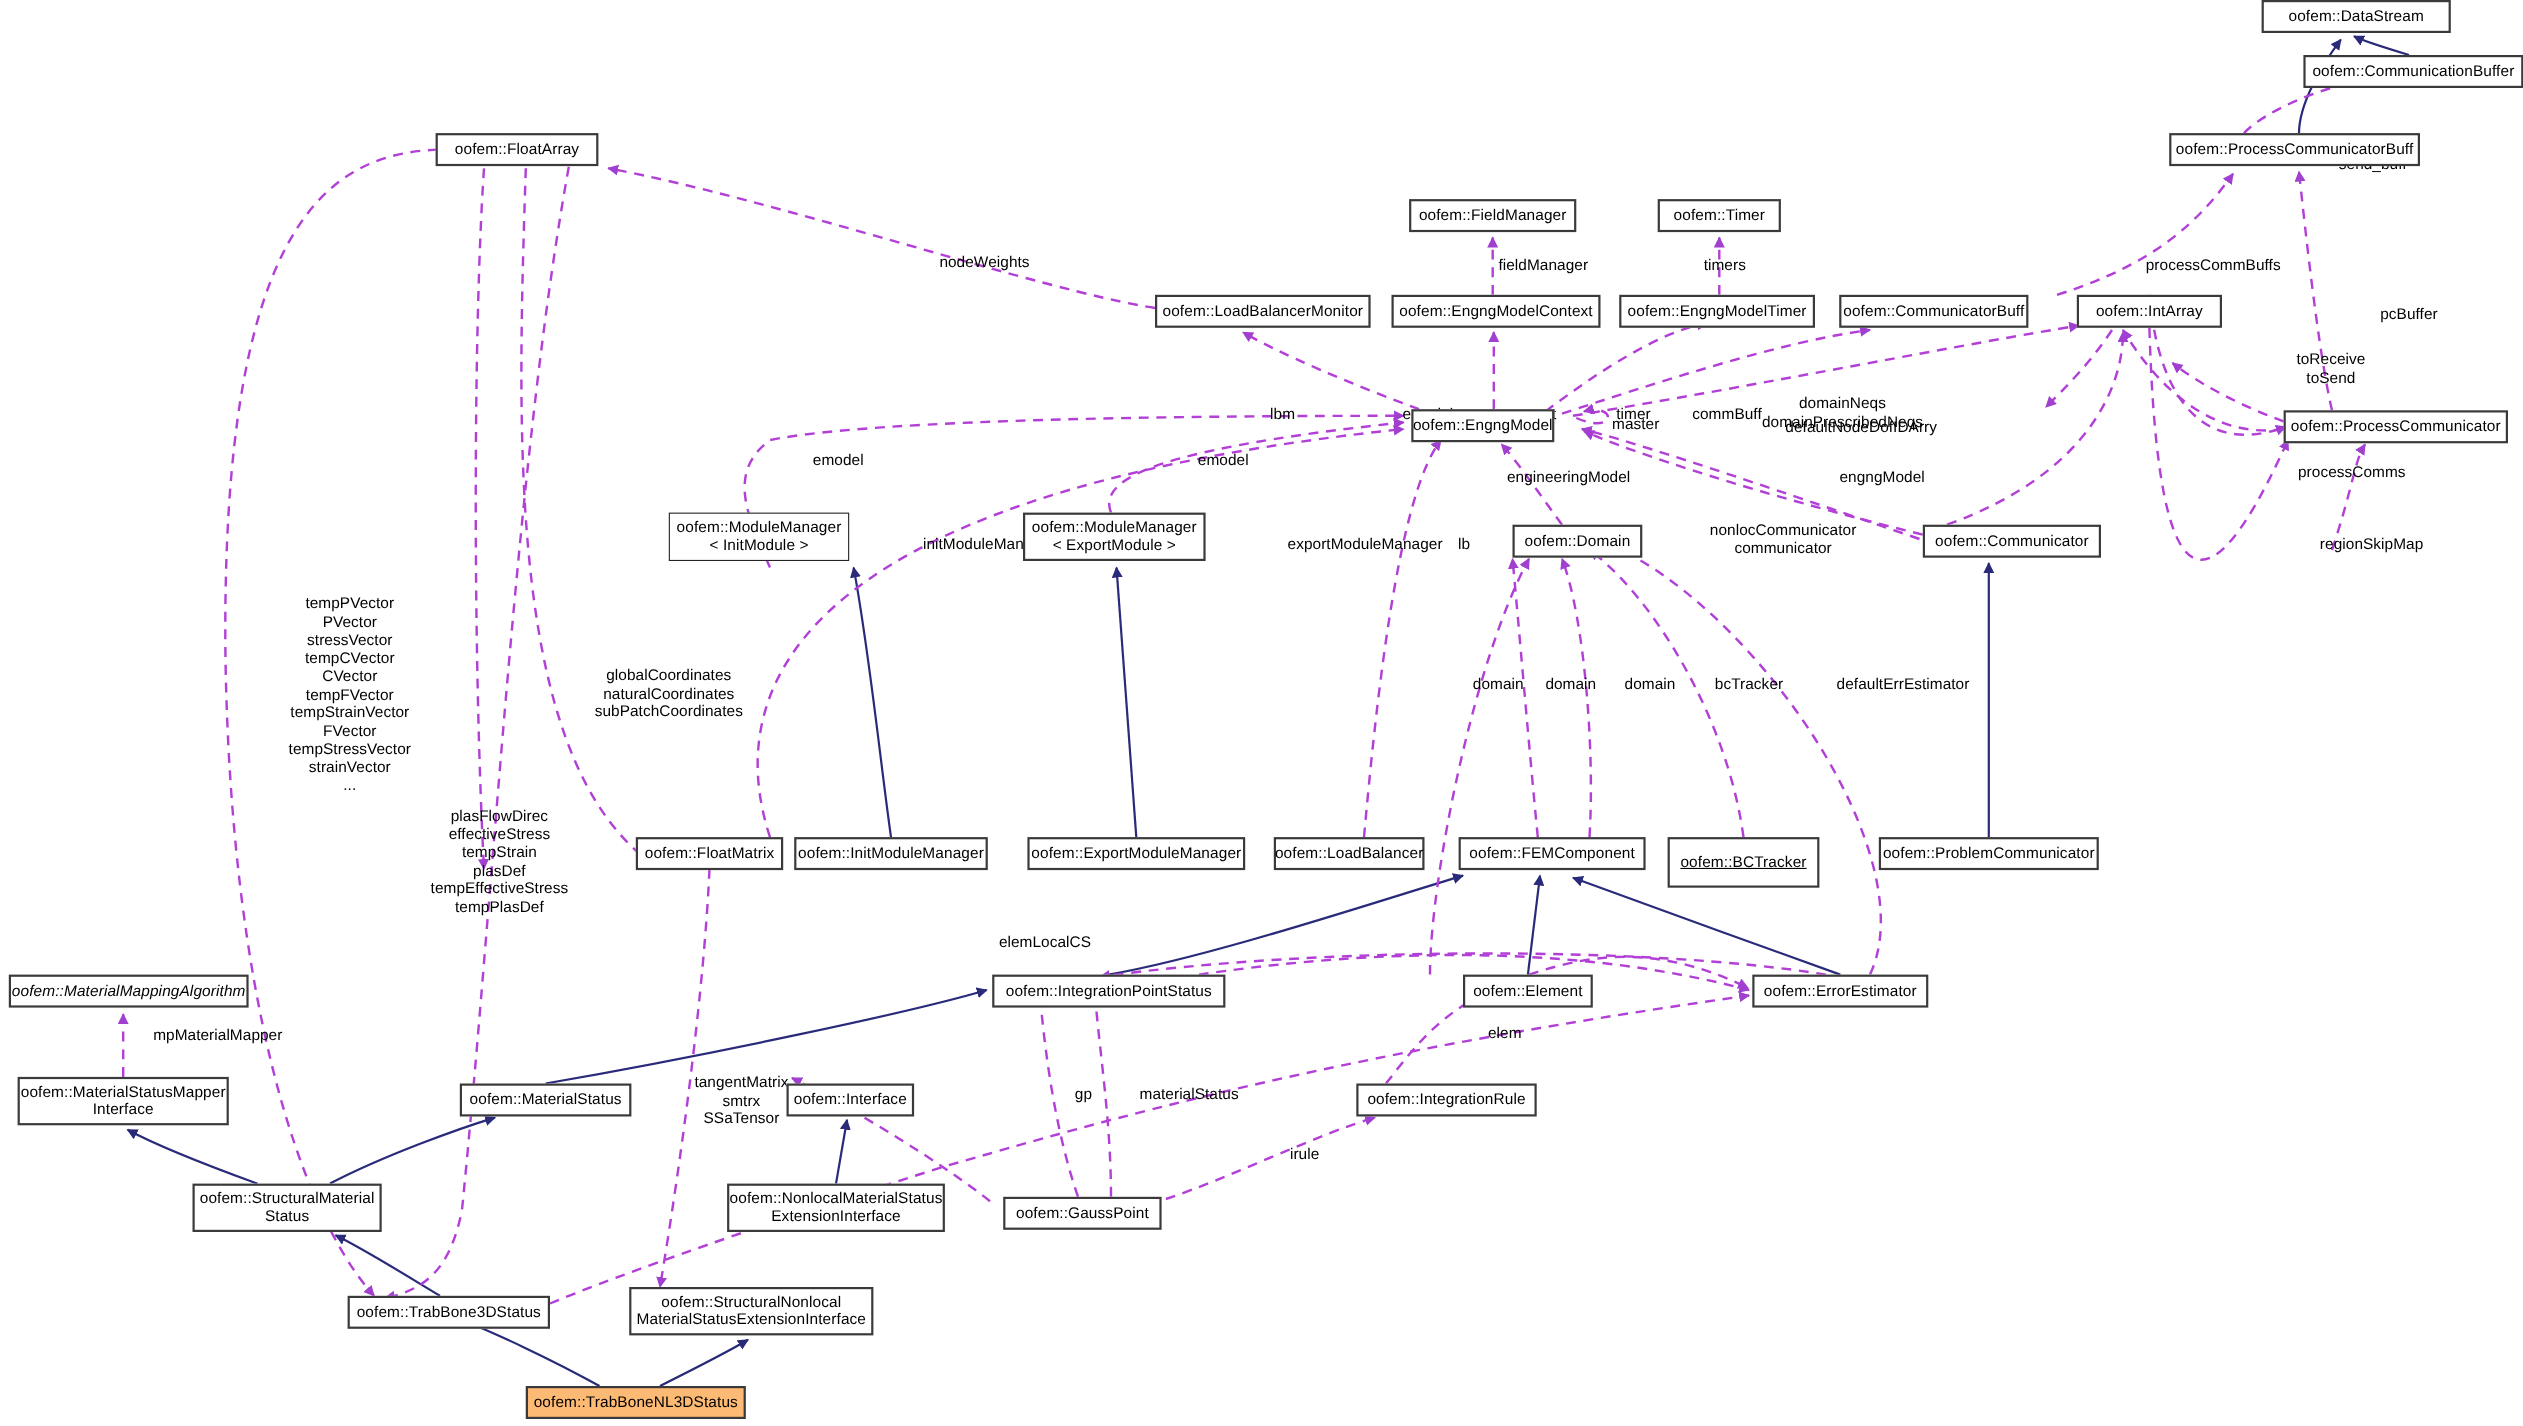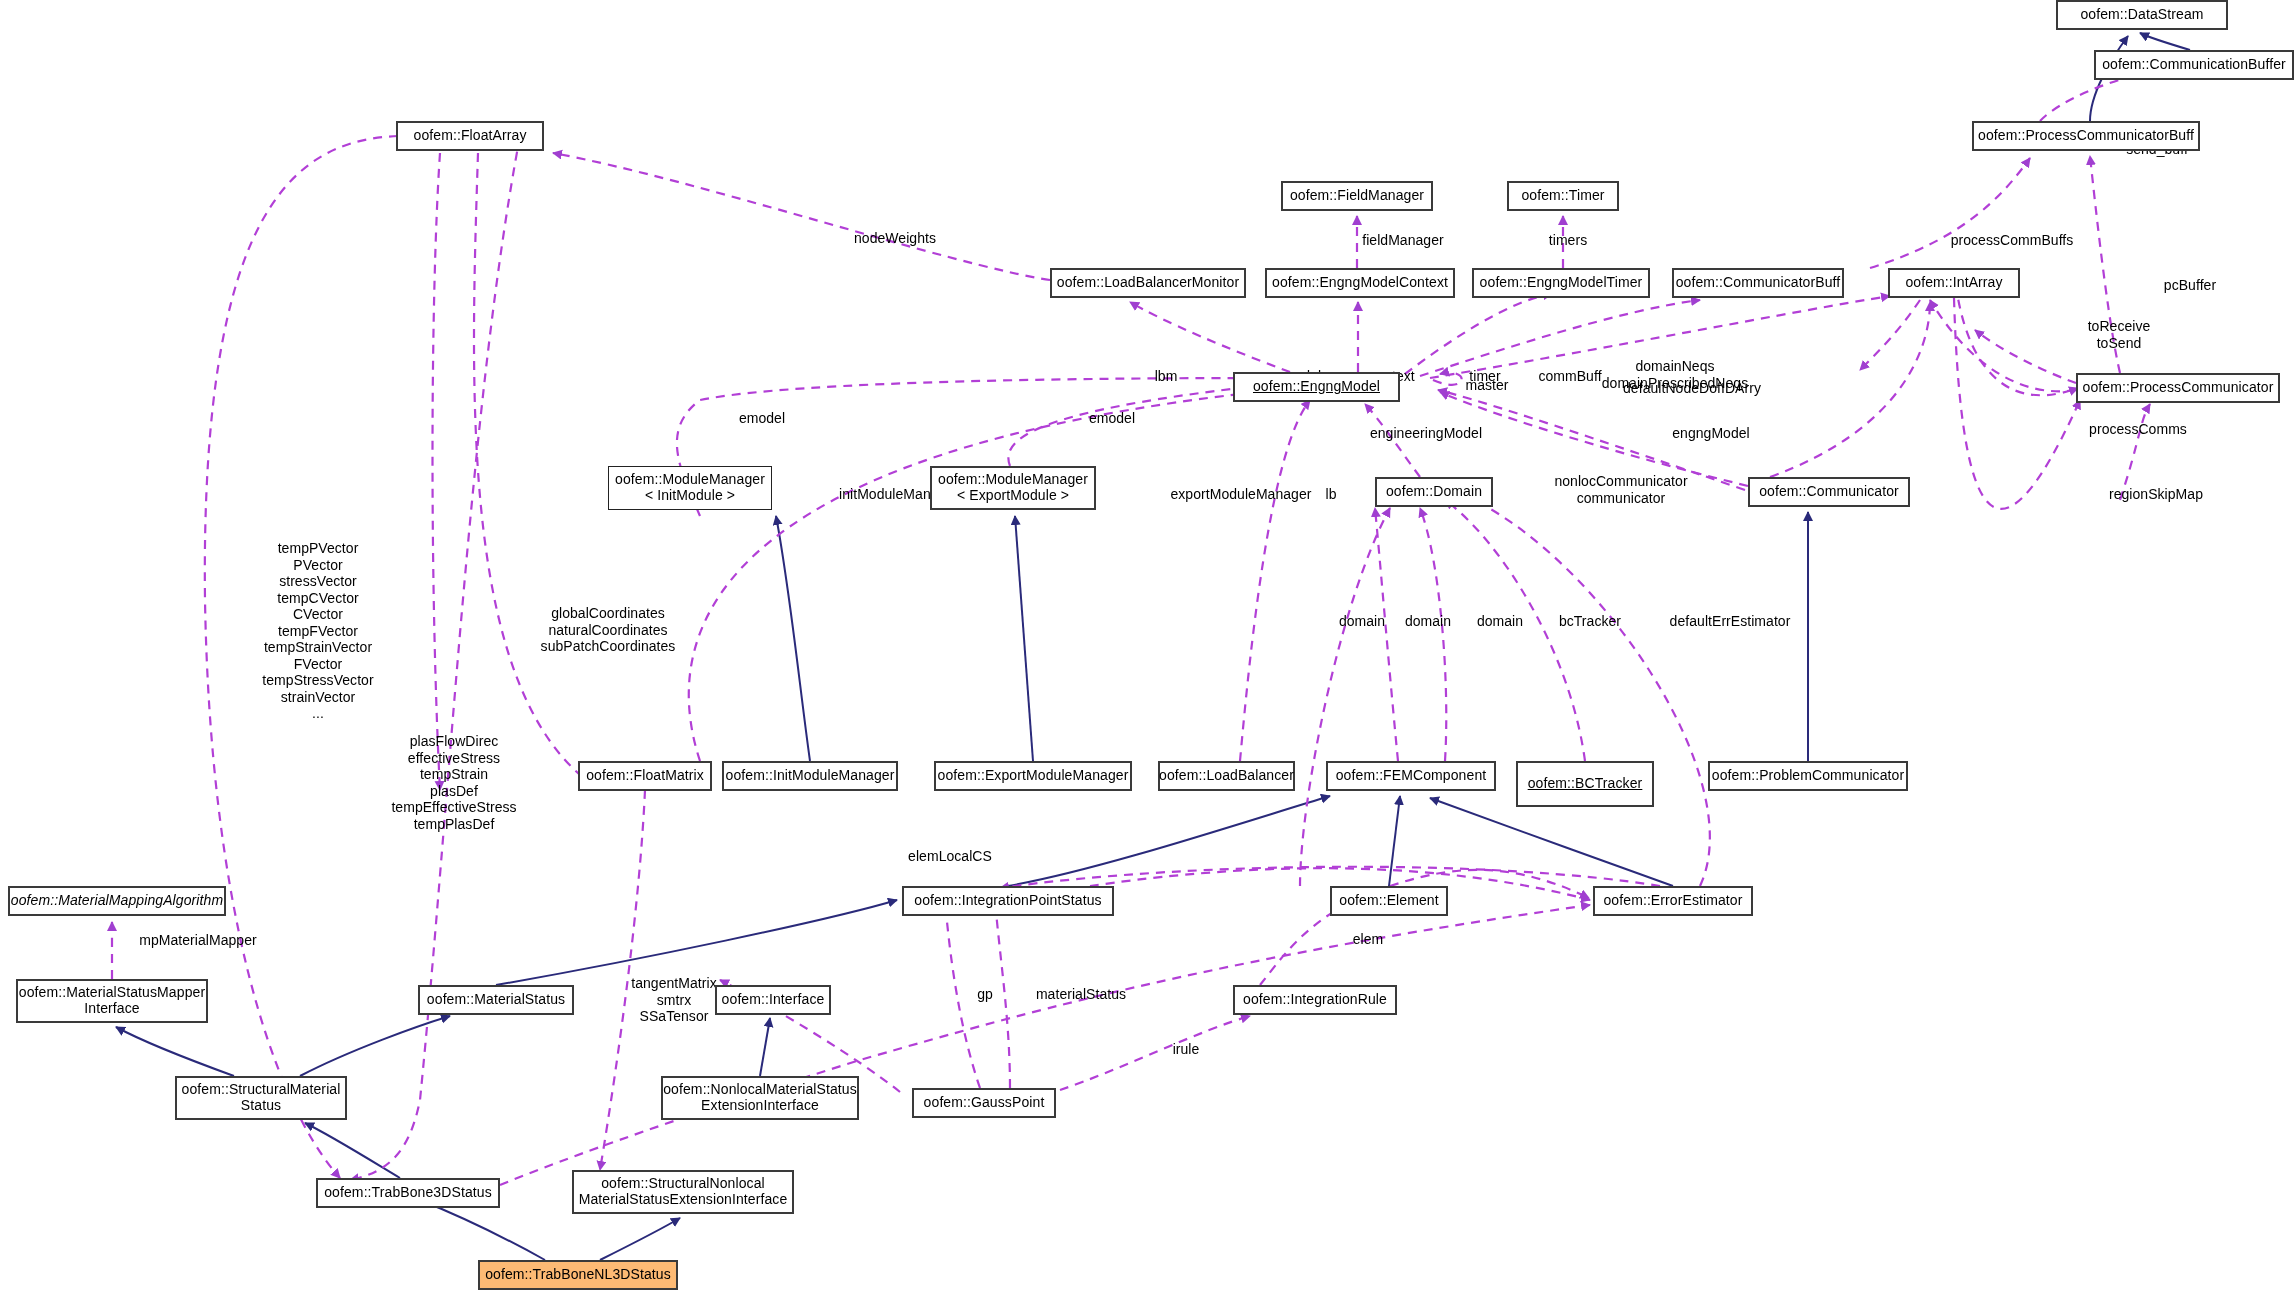--- a/index.html
+++ b/index.html
@@ -142,21 +142,21 @@
   <div class="node thick" style="left:1972px;top:121px;width:228px;height:30px;font-size:14px;">oofem::ProcessCommunicatorBuff</div>
   <div class="node thick" style="left:396px;top:121px;width:148px;height:30px;font-size:14px;">oofem::FloatArray</div>
   <div class="node thick" style="left:1281px;top:181px;width:152px;height:30px;font-size:14px;">oofem::FieldManager</div>
   <div class="node thick" style="left:1507px;top:181px;width:112px;height:30px;font-size:14px;">oofem::Timer</div>
   <div class="node thick" style="left:1050px;top:268px;width:196px;height:30px;font-size:14px;">oofem::LoadBalancerMonitor</div>
   <div class="node thick" style="left:1265px;top:268px;width:190px;height:30px;font-size:14px;">oofem::EngngModelContext</div>
   <div class="node thick" style="left:1472px;top:268px;width:178px;height:30px;font-size:14px;">oofem::EngngModelTimer</div>
   <div class="node thick" style="left:1672px;top:268px;width:172px;height:30px;font-size:14px;">oofem::CommunicatorBuff</div>
   <div class="node thick" style="left:1888px;top:268px;width:132px;height:30px;font-size:14px;">oofem::IntArray</div>
   <div class="node thick" style="left:2076px;top:373px;width:204px;height:30px;font-size:14px;">oofem::ProcessCommunicator</div>
-  <div class="node thick" style="left:1233px;top:372px;width:167px;height:30px;font-size:14px;text-decoration:underline;">oofem::EngngModel</div>
+  <div class="node thick" style="left:1283px;top:372px;width:130px;height:30px;font-size:14px;">oofem::EngngModel</div>
   <div class="node" style="left:608px;top:466px;width:164px;height:44px;font-size:14px;">oofem::ModuleManager
 &lt; InitModule &gt;</div>
   <div class="node thick" style="left:930px;top:466px;width:166px;height:44px;font-size:14px;">oofem::ModuleManager
 &lt; ExportModule &gt;</div>
   <div class="node thick" style="left:1375px;top:477px;width:118px;height:30px;font-size:14px;">oofem::Domain</div>
   <div class="node thick" style="left:1748px;top:477px;width:162px;height:30px;font-size:14px;">oofem::Communicator</div>
   <div class="node thick" style="left:578px;top:761px;width:134px;height:30px;font-size:14px;">oofem::FloatMatrix</div>
   <div class="node thick" style="left:722px;top:761px;width:176px;height:30px;font-size:14px;">oofem::InitModuleManager</div>
   <div class="node thick" style="left:934px;top:761px;width:198px;height:30px;font-size:14px;">oofem::ExportModuleManager</div>
   <div class="node thick" style="left:1158px;top:761px;width:137px;height:30px;font-size:14px;">oofem::LoadBalancer</div>

